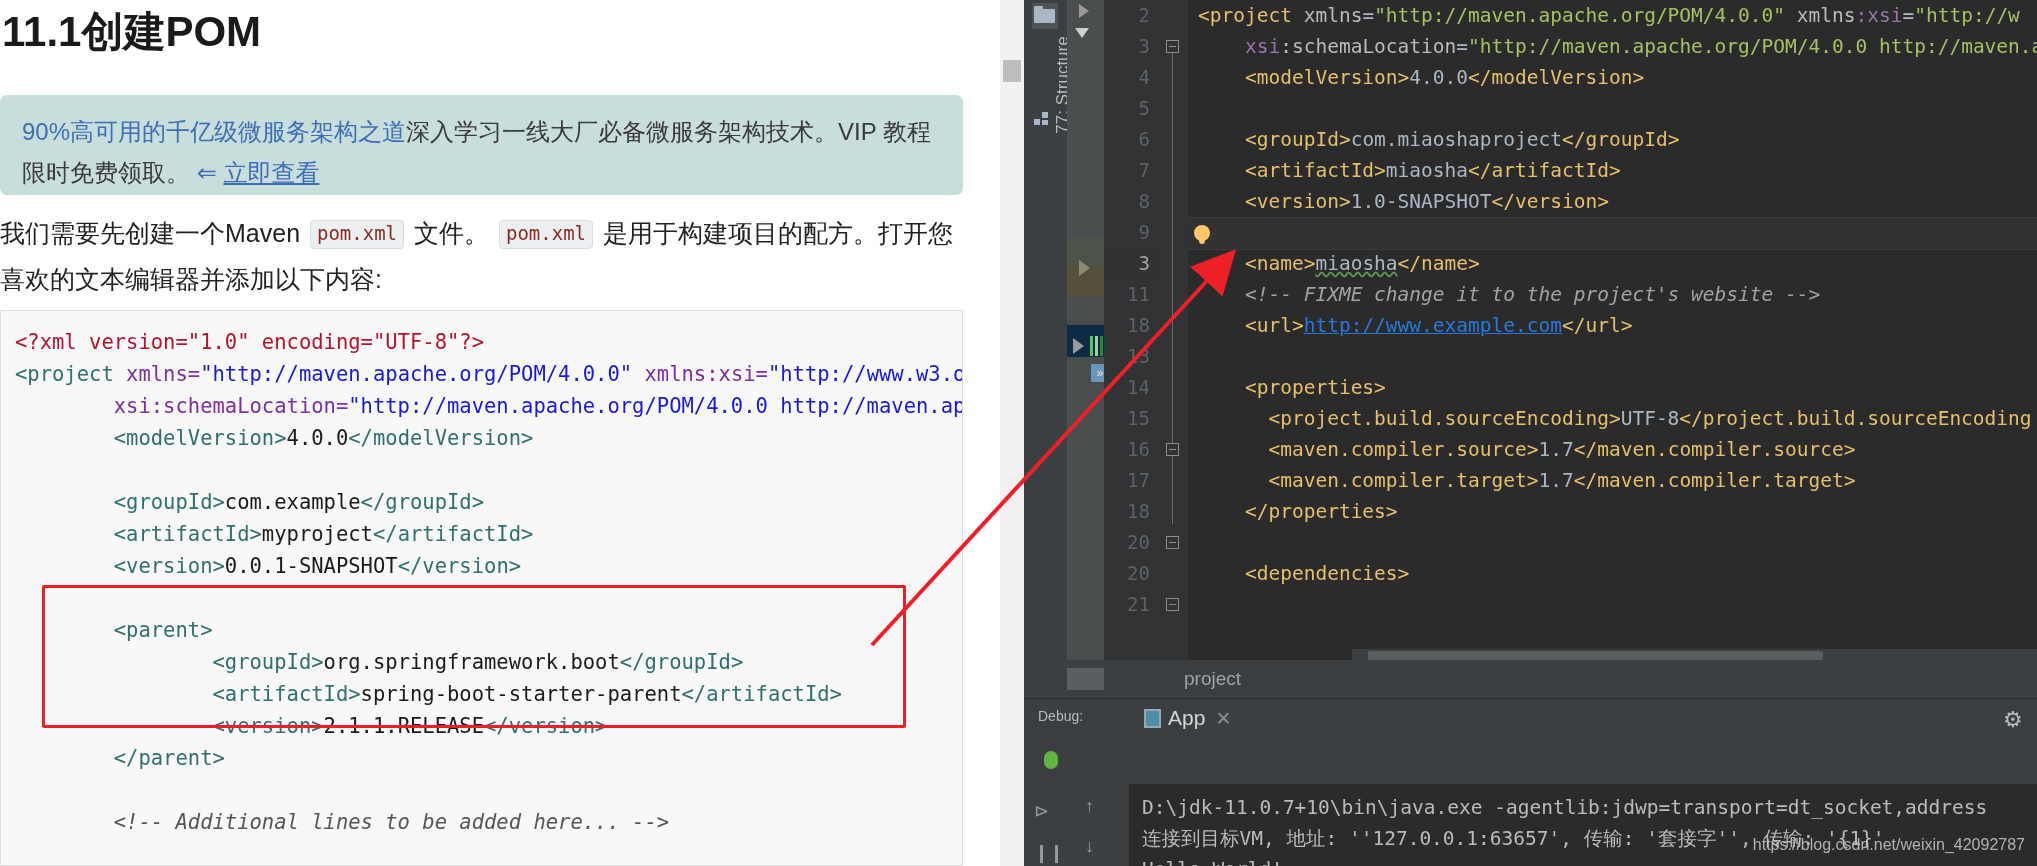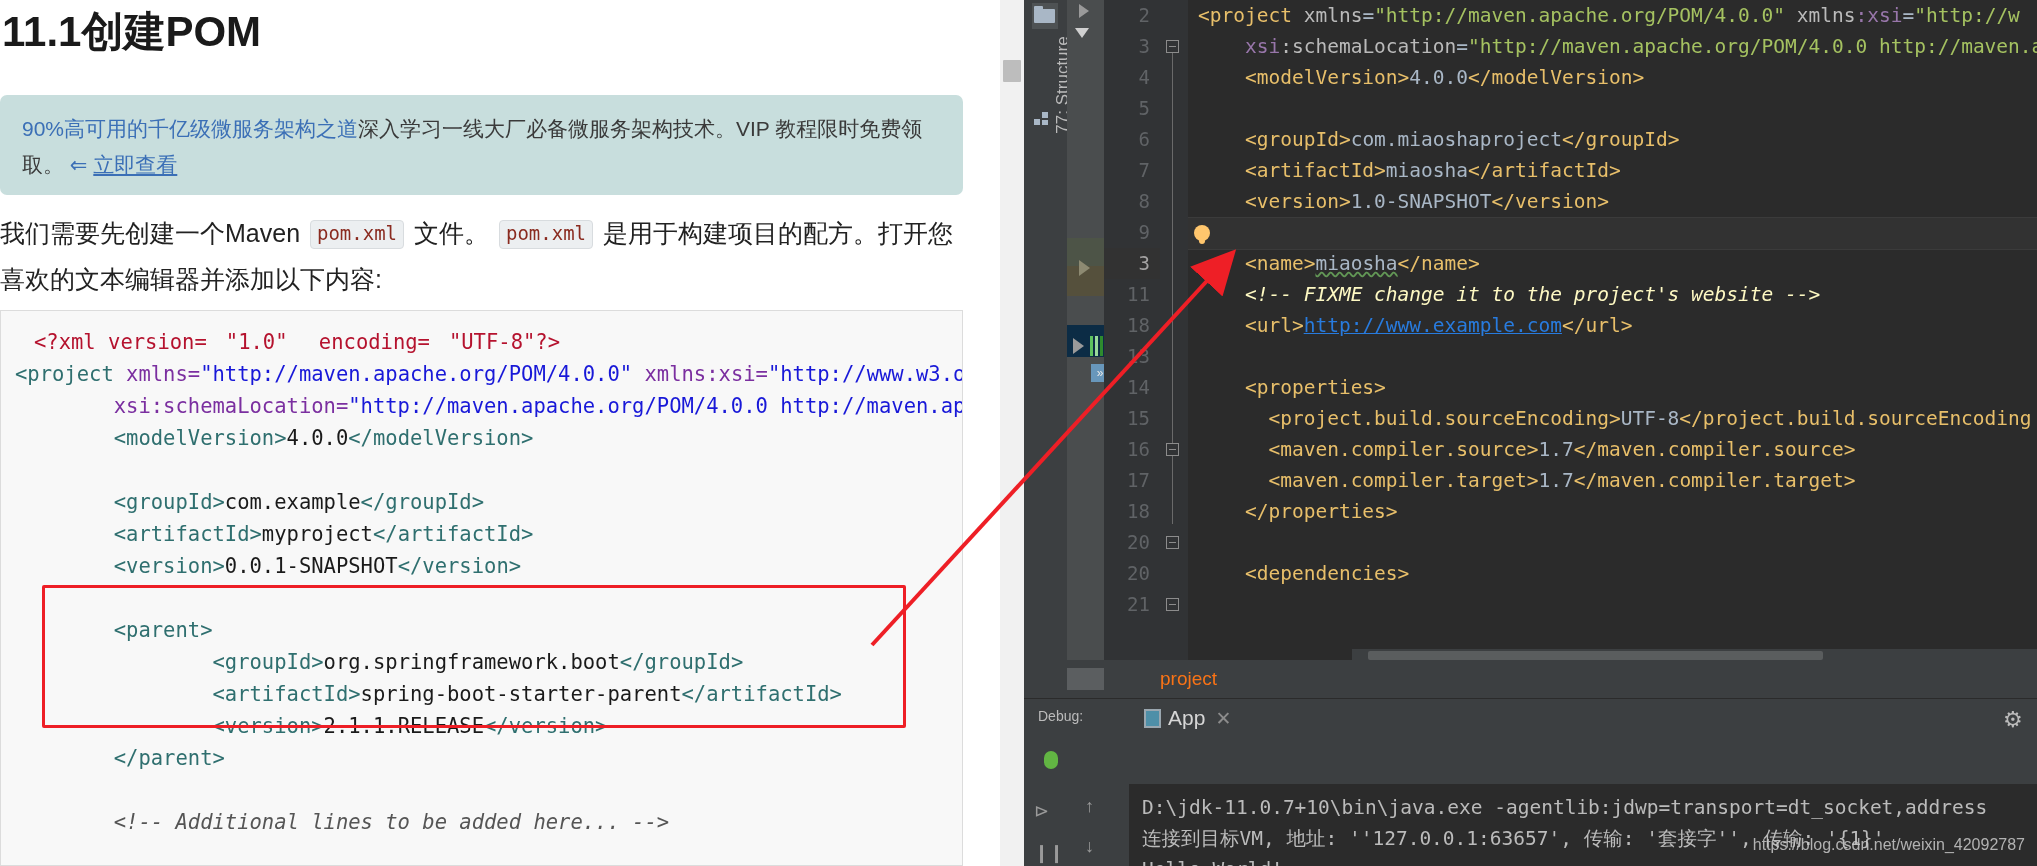--- a/index.html
+++ b/index.html
@@ -16,21 +16,21 @@
   .page-title{
     margin:0;padding:6px 0 0 2px;font-size:42px;line-height:1.25;
     font-weight:bold;color:#1a1a1a;letter-spacing:0px;
   }
 
   .notice{
     position:absolute;left:0;top:95px;width:963px;height:100px;
     background:#c8dedd;border-radius:7px;box-sizing:border-box;
     padding:16px 20px 14px 22px;
   }
-  .notice p{margin:0;font-size:21px;line-height:1.72;color:#3a3a3a;}
+  .notice p{margin:0;font-size:24px;line-height:1.72;color:#3a3a3a;}
   .lnk{color:#3b6fb6;text-decoration:none;}
   .lnk-u{color:#3b6fb6;text-decoration:underline;}
   .arrow-left{color:#3b6fb6;}
 
   .para{
     position:absolute;left:0;top:210px;width:955px;
     font-size:25px;line-height:1.85;color:#222;
   }
   .codetag{
     display:inline-block;background:#eceff1;border:1px solid #d8dcdf;border-radius:4px;
@@ -40,21 +40,21 @@
 
   .codeblock{
     position:absolute;left:0;top:310px;width:963px;height:556px;
     background:#f8f8f8;border:1px solid #dcdcdc;box-sizing:border-box;
     padding:16px 0 0 14px;overflow:hidden;
   }
   pre.code{
     margin:0;font-family:"DejaVu Sans Mono","Liberation Mono",monospace;
     font-size:20.5px;line-height:1.56;white-space:pre;color:#222;
   }
-  .k-decl{color:#b5122e;margin-left:19px;}
+  .k-decl{color:#b5122e;}
   .k-tag{color:#2f6f6f;}
   .k-attr{color:#7b2fa0;}
   .k-str{color:#1818d8;}
   .k-txt{color:#1a1a1a;}
   .k-com{color:#555;font-style:italic;}
 
   .redbox{
     position:absolute;left:42px;top:585px;width:858px;height:137px;
     border:3px solid #ee1f26;border-radius:2px;pointer-events:none;
   }
@@ -112,31 +112,31 @@
   pre.ecode{
     margin:0;padding:0 0 0 10px;
     font-family:"DejaVu Sans Mono","Liberation Mono",monospace;
     font-size:19.5px;line-height:31px;white-space:pre;color:#a9b7c6;
   }
   .e-tag{color:#e8bf6a;}
   .e-attr{color:#bababa;}
   .e-ns{color:#9876aa;}
   .e-str{color:#a5c261;}
   .e-val{color:#a9b7c6;}
-  .e-com{color:#fef9c3;font-style:italic;}
+  .e-com{color:#a3a3a3;font-style:italic;}
   .e-url{color:#287bde;text-decoration:underline;}
   .e-warn{text-decoration:underline wavy #629755;}
   .cur-line{position:absolute;left:164px;top:217px;right:0;height:31px;background:#323232;border-top:1px solid #3b3b3b;border-bottom:1px solid #3b3b3b;}
   .bulb{position:absolute;left:170px;top:225px;width:16px;height:16px;border-radius:50%;background:#ffc66d;box-shadow:0 8px 0 -5px #ffc66d;}
 
   .ed-hscroll{position:absolute;left:180px;bottom:0;width:455px;height:9px;background:#5a5d5e;border-radius:2px;}
   .ed-hscroll-track{position:absolute;left:164px;bottom:0;right:0;height:11px;background:#3c3f41;}
 
-  .breadcrumb{position:absolute;left:80px;top:660px;right:0;height:38px;background:#3c3f41;color:#f97316;
-    font-size:19px;line-height:38px;padding-left:56px;box-sizing:border-box;}
+  .breadcrumb{position:absolute;left:80px;top:660px;right:0;height:38px;background:#3c3f41;color:#a3a3a3;
+    font-size:19px;line-height:38px;padding-left:80px;box-sizing:border-box;}
   .bc-chip{position:absolute;left:43px;top:668px;width:37px;height:22px;background:#5b5e60;}
 
   .debug-head{position:absolute;left:0;top:698px;right:0;height:42px;background:#3c3f41;border-top:1px solid #2b2b2b;}
   .debug-label{position:absolute;left:14px;top:9px;color:#bbbbbb;font-size:14px;}
   .debug-tab{position:absolute;left:120px;top:7px;height:32px;color:#d6d6d6;font-size:21px;}
   .debug-tab .app-ico{display:inline-block;width:17px;height:19px;border:2px solid #9aa7b0;background:#4e8fa8;vertical-align:-3px;margin-right:7px;box-sizing:border-box;}
   .debug-tab .x{color:#8c8c8c;margin-left:10px;font-size:19px;}
   .debug-tab-underline{position:absolute;left:123px;top:44px;width:128px;height:3px;background:#9a9a9a;}
   .gear{position:absolute;right:14px;top:11px;width:20px;height:20px;color:#bbb;font-size:22px;line-height:20px;}
 

